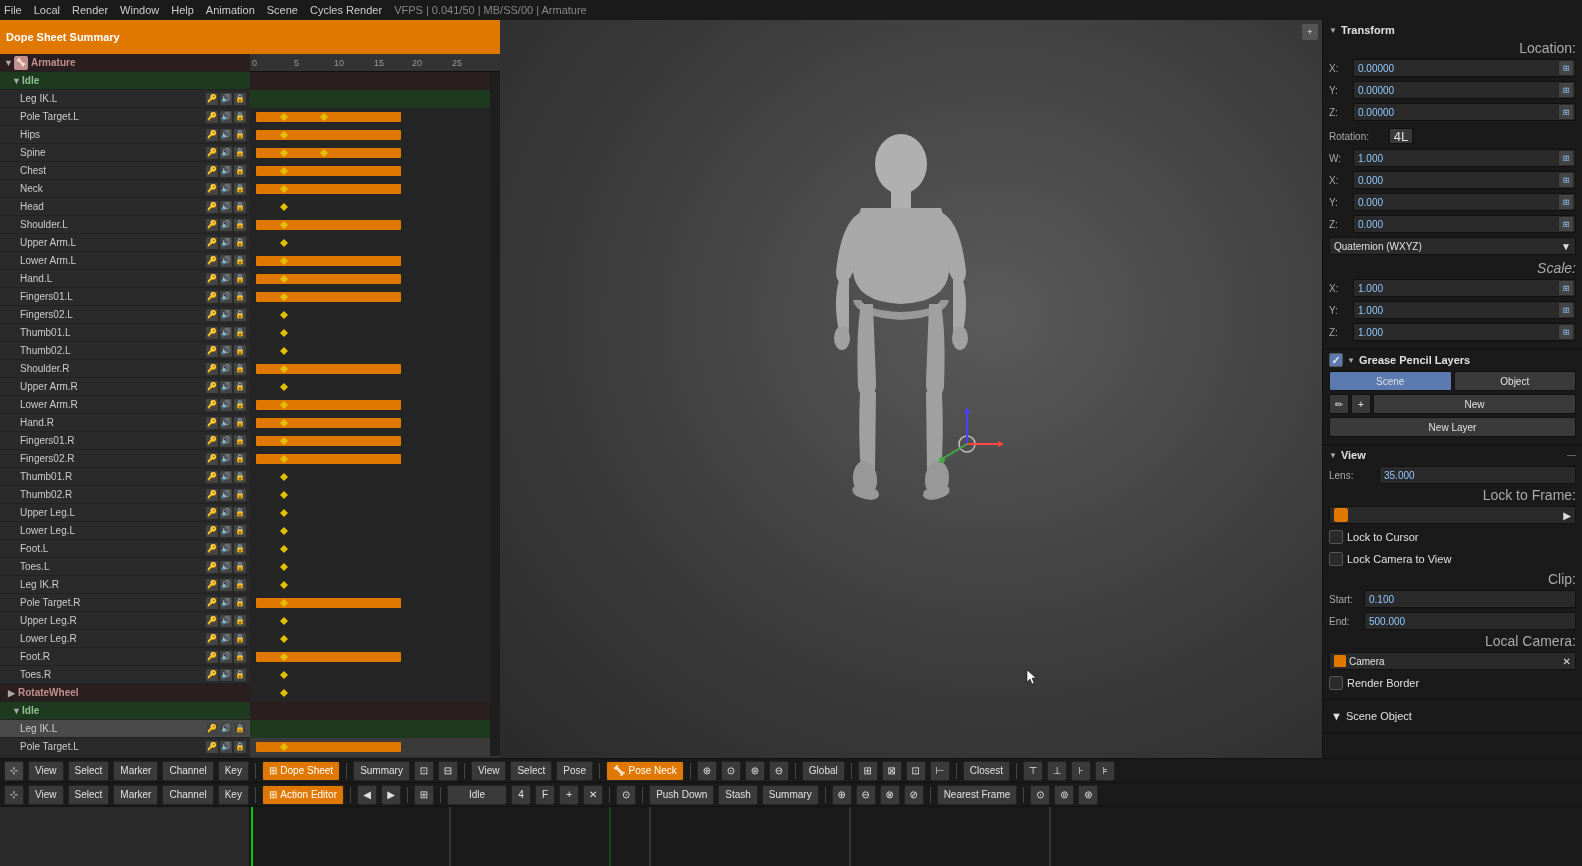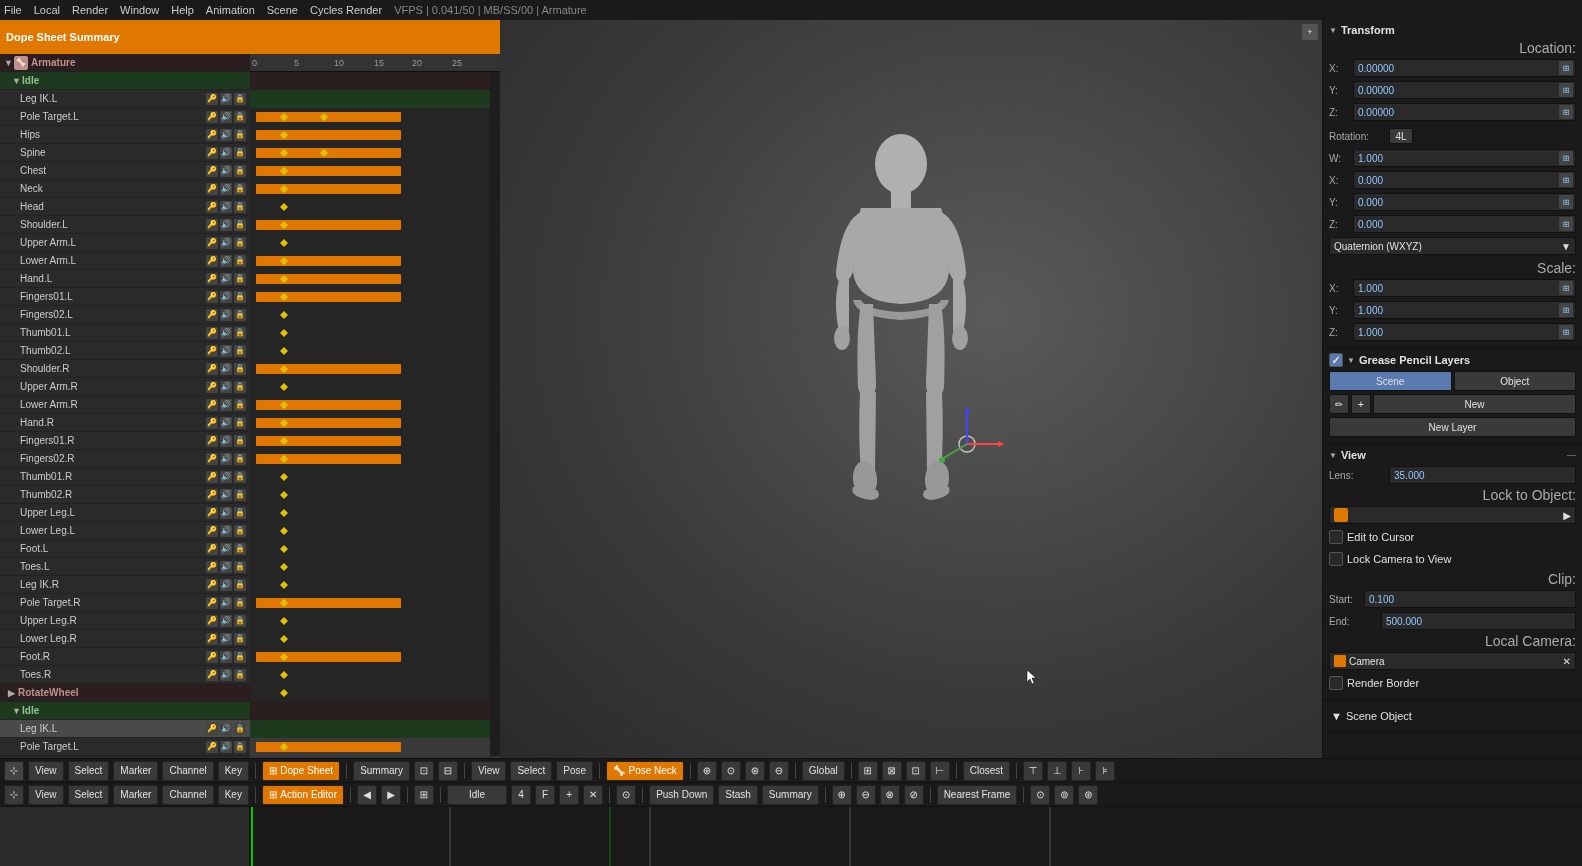--- a/index.html
+++ b/index.html
@@ -1012,21 +1012,21 @@
       <div class="field-row">
         <span class="field-label">Z:</span>
         <div class="field-value">
           <span>0.00000</span>
           <span class="copy-btn">⊞</span>
         </div>
       </div>
 
       <div class="field-row" style="margin-top:4px;">
         <span class="field-label" style="width:60px; color:#aaa; font-size:10px;">Rotation:</span>
-        <div class="btn" style="width:24px; height:16px; font-size:10px; flex:none;">
+        <div class="btn" style="width:24px; height:16px; font-size:13px; flex:none;">
           <span>4L</span>
         </div>
       </div>
       <div class="field-row">
         <span class="field-label">W:</span>
         <div class="field-value">
           <span>1.000</span>
           <span class="copy-btn">⊞</span>
         </div>
       </div>
@@ -1052,21 +1052,21 @@
         </div>
       </div>
 
       <div class="field-row">
         <div class="select-field">
           <span>Quaternion (WXYZ)</span>
           <span>▼</span>
         </div>
       </div>
 
-      <div class="section-label" style="margin-top:4px;">Scale:</div>
+      <div class="section-label" style="margin-top:4px;font-style:italic;">Scale:</div>
       <div class="field-row">
         <span class="field-label">X:</span>
         <div class="field-value">
           <span>1.000</span>
           <span class="copy-btn">⊞</span>
         </div>
       </div>
       <div class="field-row">
         <span class="field-label">Y:</span>
         <div class="field-value">
@@ -1104,54 +1104,54 @@
     </div>
 
     <div class="panel-section">
       <div class="panel-section-header">
         <span class="triangle">▼</span>
         <span>View</span>
         <span style="margin-left:auto; color:#666; font-size:9px;">—</span>
       </div>
 
       <div class="field-row">
-        <span style="color:#aaa; font-size:10px; width:60px;">Lens:</span>
+        <span style="color:#aaa; font-size:10px; width:50px;">Lens:</span>
         <div class="field-value">
           <span>35.000</span>
         </div>
       </div>
 
-      <div class="section-label">Lock to Object:</div>
+      <div class="section-label">Lock to Frame:</div>
       <div class="field-row">
         <div style="flex:1; height:18px; background:#2a2a2a; border:1px solid #111; border-radius:2px; display:flex; align-items:center; padding:0 4px;">
           <div class="col-btn" style="width:14px; height:14px; margin-right:3px; background:#e07800;"></div>
           <span style="color:#aaa; font-size:10px; flex:1;"></span>
           <span style="font-size:10px;">▶</span>
         </div>
       </div>
 
       <div class="checkbox-row">
         <div class="checkbox"></div>
-        <span>Edit to Cursor</span>
+        <span>Lock to Cursor</span>
       </div>
 
       <div class="checkbox-row">
         <div class="checkbox"></div>
         <span>Lock Camera to View</span>
       </div>
 
       <div class="section-label">Clip:</div>
       <div class="field-row">
         <span style="color:#aaa; font-size:10px; width:35px;">Start:</span>
         <div class="field-value">
           <span>0.100</span>
         </div>
       </div>
       <div class="field-row">
-        <span style="color:#aaa; font-size:10px; width:52px;">End:</span>
+        <span style="color:#aaa; font-size:10px; width:35px;">End:</span>
         <div class="field-value">
           <span>500.000</span>
         </div>
       </div>
 
       <div class="section-label">Local Camera:</div>
       <div class="field-row">
         <div style="flex:1; height:18px; background:#2a2a2a; border:1px solid #111; border-radius:2px; display:flex; align-items:center; padding:0 4px; gap:3px;">
           <div style="width:12px; height:12px; background:#e07800; border-radius:1px;"></div>
           <span style="font-size:10px;">Camera</span>

